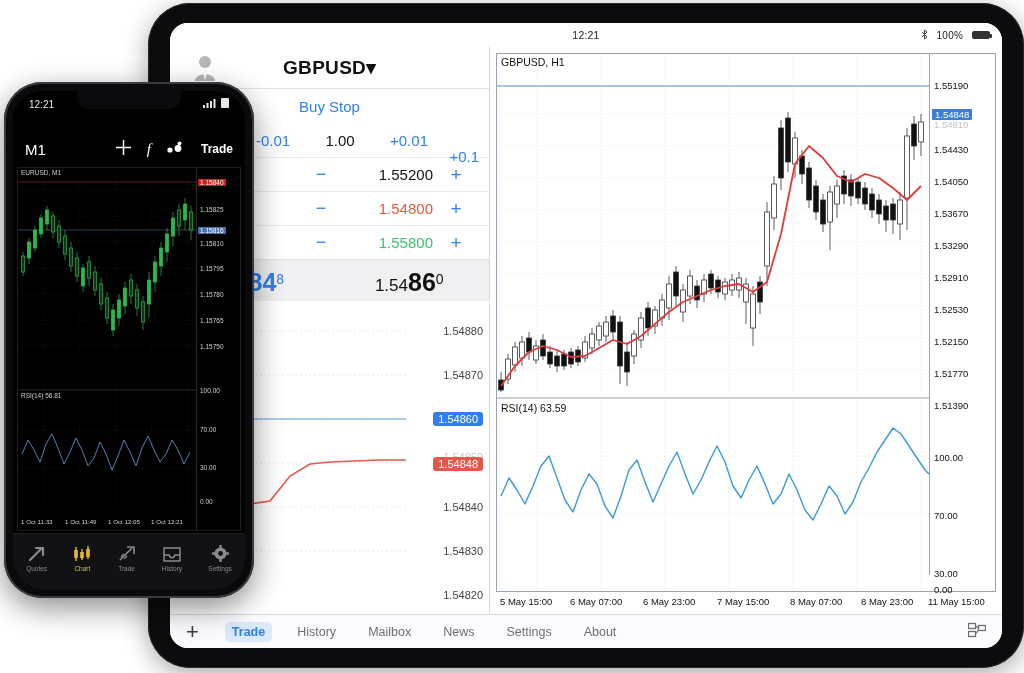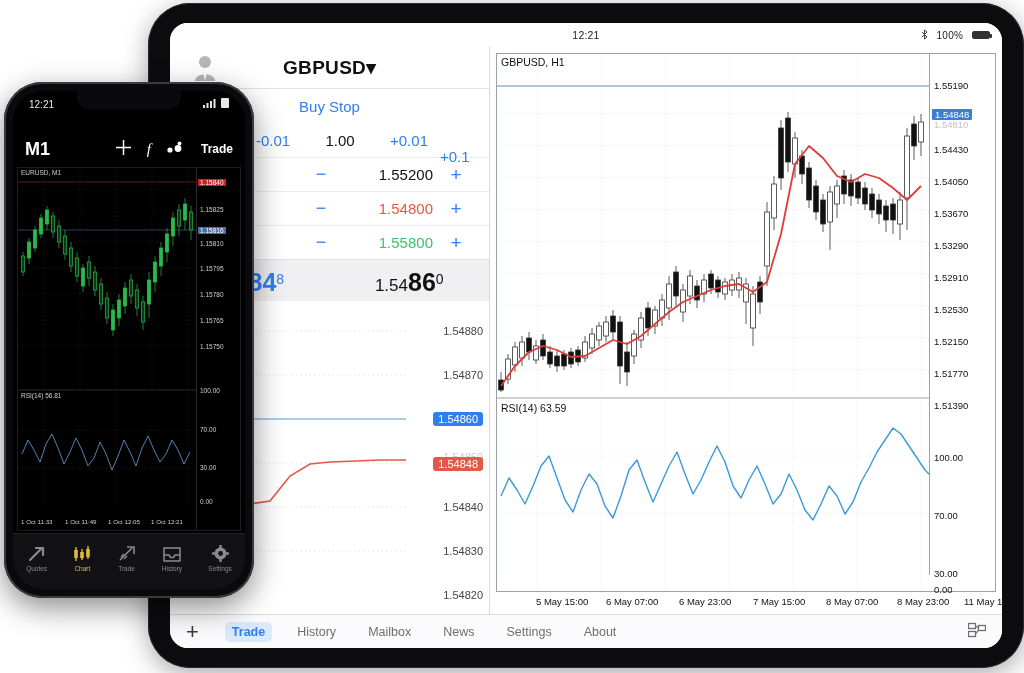--- a/index.html
+++ b/index.html
@@ -65,21 +65,21 @@
   }
   .op-volrow {
     height: 34px; display:flex; align-items:center; font-size: 15px;
     padding: 0 10px;
   }
   .op-volrow .step { color:#2f7ff0; }
   .op-volrow .lbl { flex: 0 0 64px; color:#111; font-size: 14px; }
   .op-volrow .minus { flex: 0 0 58px; text-align:center; }
   .op-volrow .val { flex: 0 0 76px; text-align:center; color:#111; }
   .op-volrow .p1 { flex: 0 0 62px; text-align:center; }
-  .op-volrow .p2 { flex: 1; text-align:left;margin-top:32px; }
+  .op-volrow .p2 { flex: 1; text-align:right;margin-top:32px; }
 
   .op-row {
     height: 34px; display:flex; align-items:center; padding: 0 10px;
     border-top: 1px solid #ececf0; font-size: 15px;
   }
   .op-row .lbl { flex: 1; color:#111; font-size: 15px; }
   .op-row .minus { flex: 0 0 40px; text-align:center; color:#2f7ff0; font-size:18px; }
   .op-row .num  { flex: 0 0 92px; text-align:right; color:#111; }
   .op-row .plus { flex: 0 0 46px; text-align:center; color:#2f7ff0; font-size:19px; }
   .num.red   { color:#e8583f; }
@@ -137,21 +137,21 @@
   .axis-tick {
     position:absolute; left:4px; font-size:9.5px; color:#111; white-space:nowrap;
   }
   .axis-tick.hl {
     left:2px; background:#3b7fd4; color:#fff; padding: 0 3px; border-radius:1px;
   }
   .time-axis {
     position:absolute; left:6px; right:6px; bottom:2px; height:18px;
   }
   .time-tick {
-    position:absolute; font-size:9.5px; color:#111; white-space:nowrap; top:2px;margin-left:36px;
+    position:absolute; font-size:9.5px; color:#111; white-space:nowrap; top:2px;
   }
 
   
   .tab-toolbar {
     position:absolute; left:0; right:0; bottom:0; height:34px;
     background:#fbfbfd; border-top:1px solid #dcdce0;
     display:flex; align-items:center; padding: 0 16px; gap: 18px;
   }
   .tb-plus { font-size: 22px; color:#3b3b3f; line-height:1; margin-right: 8px; }
   .tb-item { font-size: 12.5px; color:#6e6e73; padding: 3px 7px; border-radius: 5px; }
@@ -175,21 +175,21 @@
   }
   .ph-status {
     position:absolute; left:0; right:0; top:4px; height:18px;
     display:flex; align-items:center; justify-content:space-between;
     padding: 0 16px; color:#e8e8ea; font-size:10px;
   }
   .ph-header {
     position:absolute; left:0; right:0; top:44px; height:28px;
     display:flex; align-items:center; padding: 0 12px; color:#fff;
   }
-  .ph-tf { font-size: 18px; font-weight:bold; }
+  .ph-tf { font-size: 15px; font-weight:normal; }
   .ph-icons { margin-left:auto; display:flex; align-items:center; gap:16px; }
   .ph-trade { font-size: 12px; font-weight:bold; margin-left: 18px;}
   .ph-chart {
     position:absolute; left:4px; right:4px; top:76px; bottom:58px;
     background:#000; border:1px solid #1d1d20;
   }
   .ph-chart-title {
     position:absolute; left:3px; top:1px; font-size:6.5px; color:#cfcfd2; z-index:6;
   }
   .ph-rsi-title {

